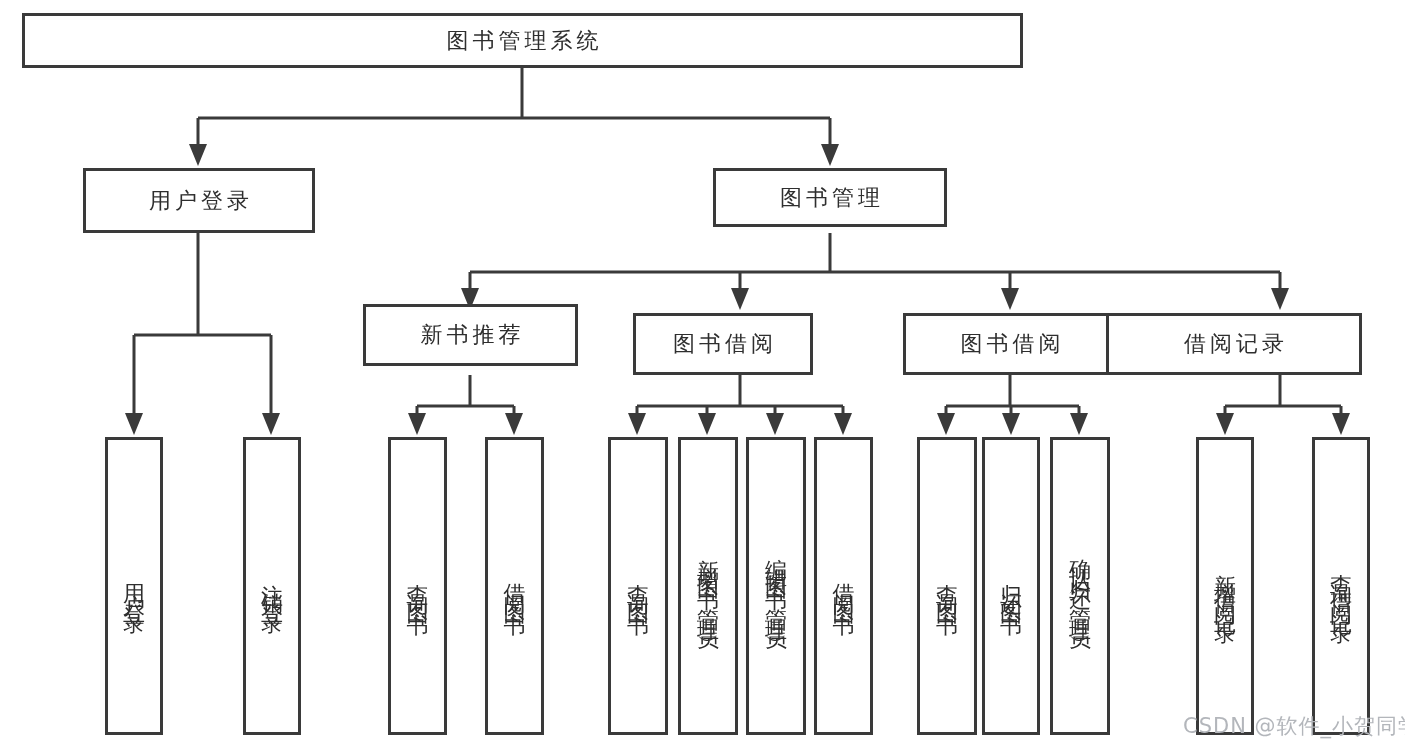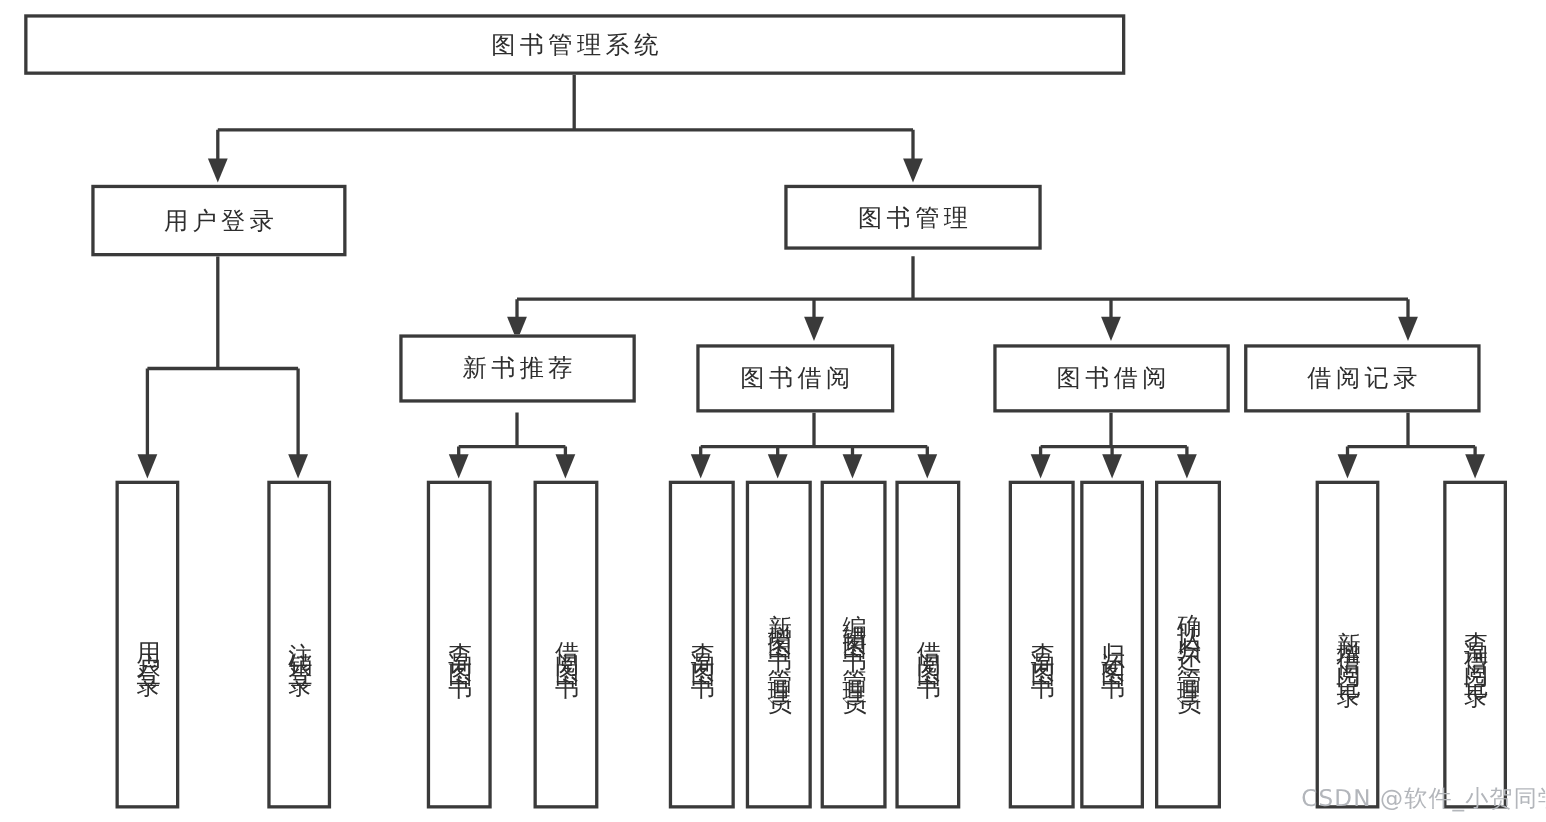--- a/index.html
+++ b/index.html
@@ -107,21 +107,21 @@
   </svg>
 
   <div class="node h" style="left:22px;top:13px;width:1001px;height:55px;">图书管理系统</div>
 
   <div class="node h" style="left:83px;top:168px;width:232px;height:65px;">用户登录</div>
   <div class="node h" style="left:713px;top:168px;width:234px;height:59px;">图书管理</div>
 
   <div class="node h" style="left:363px;top:304px;width:215px;height:62px;">新书推荐</div>
   <div class="node h" style="left:633px;top:313px;width:180px;height:62px;">图书借阅</div>
   <div class="node h" style="left:903px;top:313px;width:215px;height:62px;">图书借阅</div>
-  <div class="node h" style="left:1131px;top:313px;width:215px;height:62px;">借阅记录</div>
+  <div class="node h" style="left:1106px;top:313px;width:256px;height:62px;">借阅记录</div>
 
   <div class="node v" style="left:105px;top:437px;width:58px;height:298px;">用户登录</div>
   <div class="node v" style="left:243px;top:437px;width:58px;height:298px;">注销登录</div>
 
   <div class="node v" style="left:388px;top:437px;width:59px;height:298px;">查询图书</div>
   <div class="node v" style="left:485px;top:437px;width:59px;height:298px;">借阅图书</div>
 
   <div class="node v" style="left:608px;top:437px;width:60px;height:298px;">查询图书</div>
   <div class="node v" style="left:678px;top:437px;width:60px;height:298px;">新增图书（管理员）</div>
   <div class="node v" style="left:746px;top:437px;width:60px;height:298px;">编辑图书（管理员）</div>

